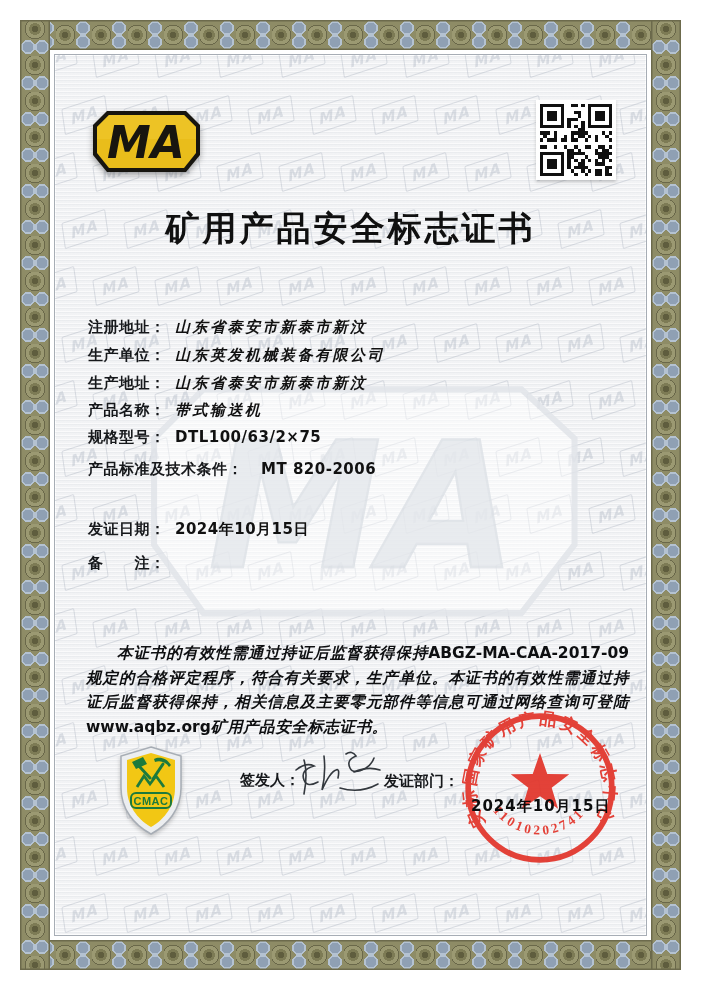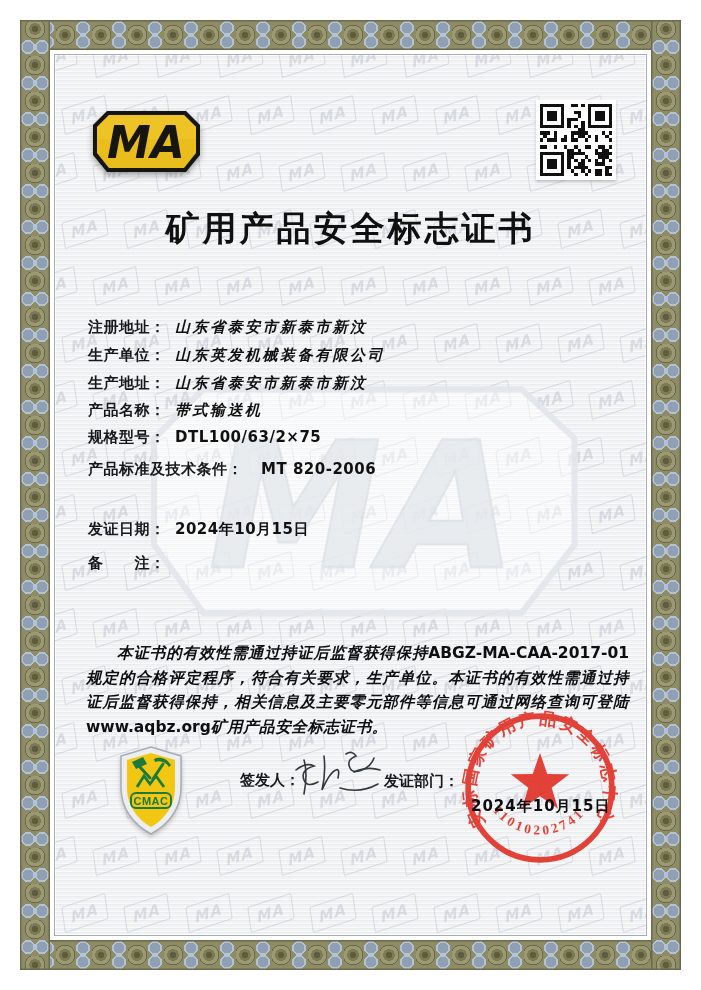--- a/index.html
+++ b/index.html
@@ -493,21 +493,21 @@
     <div class="row" style="top:460px">
       <span class="lbl" style="margin-right:18px">产品标准及技术条件：</span><span class="v-num">MT 820-2006</span>
     </div>
     <div class="row" style="top:520px">
       <span class="lbl w">发证日期：</span><span class="v-num">2024年10月15日</span>
     </div>
     <div class="row" style="top:554px">
       <span class="lbl w">备　　注：</span><span class="v-kai"></span>
     </div>
 
-    <div class="statement"><span>本证书的有效性需通过持证后监督获得保持</span><span class="code">ABGZ-MA-CAA-2017-01</span><span>规定的合格评定程序，符合有关要求，生产单位。本证书的有效性需通过持证后监督获得保持，相关信息及主要零元部件等信息可通过网络查询可登陆</span><span class="code">www.aqbz.org</span><span>矿用产品安全标志证书。</span></div>
+    <div class="statement"><span>本证书的有效性需通过持证后监督获得保持</span><span class="code">ABGZ-MA-CAA-2017-09</span><span>规定的合格评定程序，符合有关要求，生产单位。本证书的有效性需通过持证后监督获得保持，相关信息及主要零元部件等信息可通过网络查询可登陆</span><span class="code">www.aqbz.org</span><span>矿用产品安全标志证书。</span></div>
 
     <svg class="cmac" width="68" height="92" viewBox="0 0 68 92">
       <path d="M34,2 L64,11 V43 C64,64 51,80 34,89 C17,80 4,64 4,43 V11 Z" fill="#eceef0" stroke="#a7adb5" stroke-width="1.5"></path>
       <path d="M34,8 L58,15 V43 C58,60 48,74 34,82 C20,74 10,60 10,43 V15 Z" fill="#f2c714"></path>
       <g stroke="#1c7a3d" fill="none" stroke-width="3" stroke-linecap="round">
         <path d="M22,21 L33,33"></path>
         <path d="M46,19 L36,34"></path>
       </g>
       <path d="M15,17 l11,-5 l4,7 l-11,5 z" fill="#1c7a3d"></path>
       <path d="M54,20 C50,13 42,11 37,14 L38,17 C43,15 49,17 52,22 Z" fill="#1c7a3d"></path>

